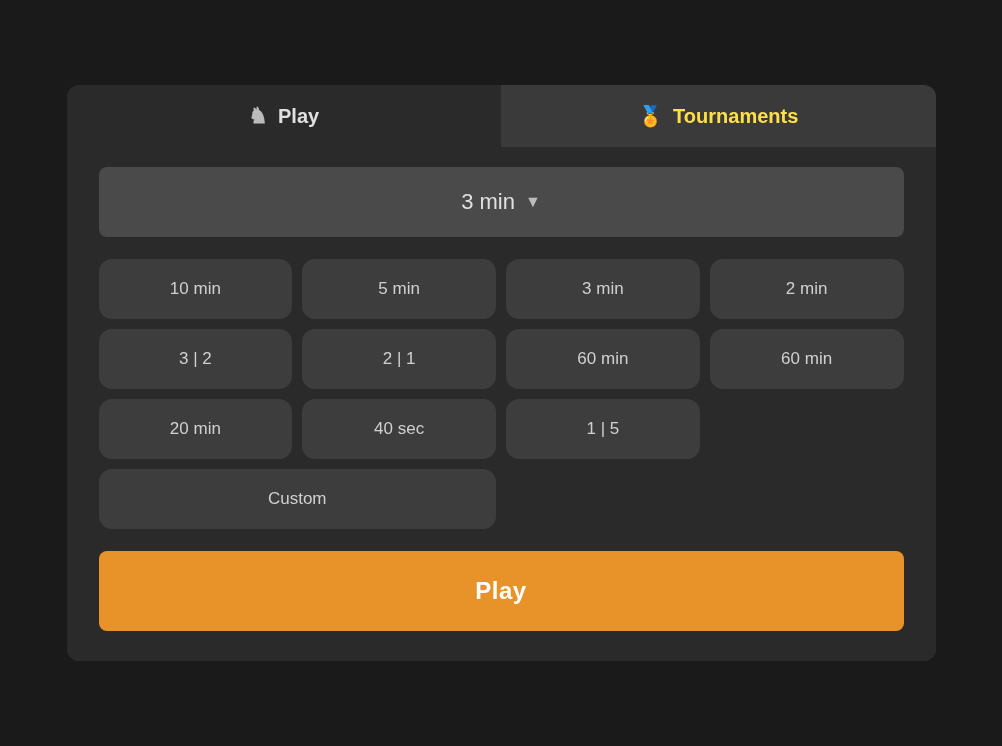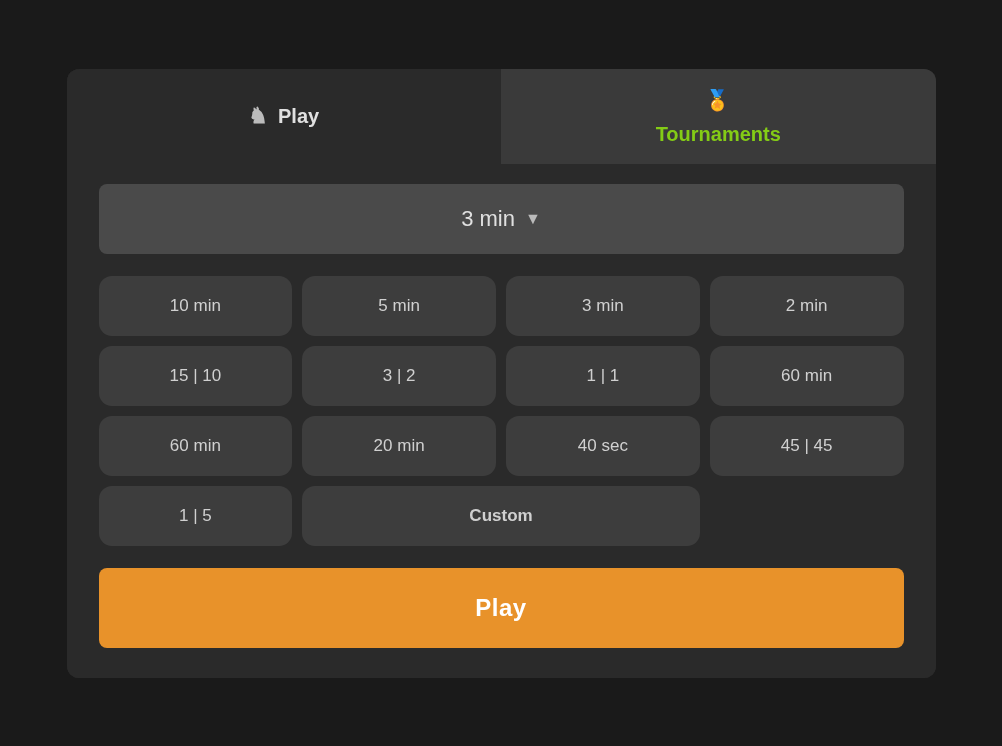--- a/index.html
+++ b/index.html
@@ -40,22 +40,21 @@
       color: #c0c0c0;
     }
 
     .tab.active {
       background: #2a2a2a;
       color: #e0e0e0;
     }
 
     .tab.inactive {
       background: #3a3a3a;
-      color: #84cc16;
-      flex-direction: column;
+      color: #fde047;
     }
 
     .tab-icon {
       font-size: 22px;
     }
 
     
     .main-content {
       padding: 20px 32px 30px;
       background: #2a2a2a;
@@ -101,21 +100,20 @@
       color: #d0d0d0;
       font-size: 17px;
       font-weight: 500;
       text-align: center;
       cursor: pointer;
       transition: background 0.15s;
     }
 
     .time-btn.span-2 {
       grid-column: span 2;
-      font-weight: bold;
     }
 
     
     .play-button {
       width: 100%;
       background: #e8922a;
       border: none;
       border-radius: 8px;
       padding: 26px 20px;
       color: #ffffff;
@@ -162,30 +160,28 @@
       <span class="dropdown-arrow">▼</span>
     </div>
 
     
     <div class="time-grid">
       <button class="time-btn">10 min</button>
       <button class="time-btn">5 min</button>
       <button class="time-btn">3 min</button>
       <button class="time-btn">2 min</button>
 
-      <button class="time-btn">15 | 10</button>
       <button class="time-btn">3 | 2</button>
-      <button class="time-btn">1 | 1</button>
+      <button class="time-btn">2 | 1</button>
 
       <button class="time-btn">60 min</button>
       <button class="time-btn">60 min</button>
       <button class="time-btn">20 min</button>
       <button class="time-btn">40 sec</button>
 
-      <button class="time-btn">45 | 45</button>
       <button class="time-btn">1 | 5</button>
       <button class="time-btn span-2">Custom</button>
     </div>
 
     
     <button class="play-button">Play</button>
 
   </div>
 </div>
 

